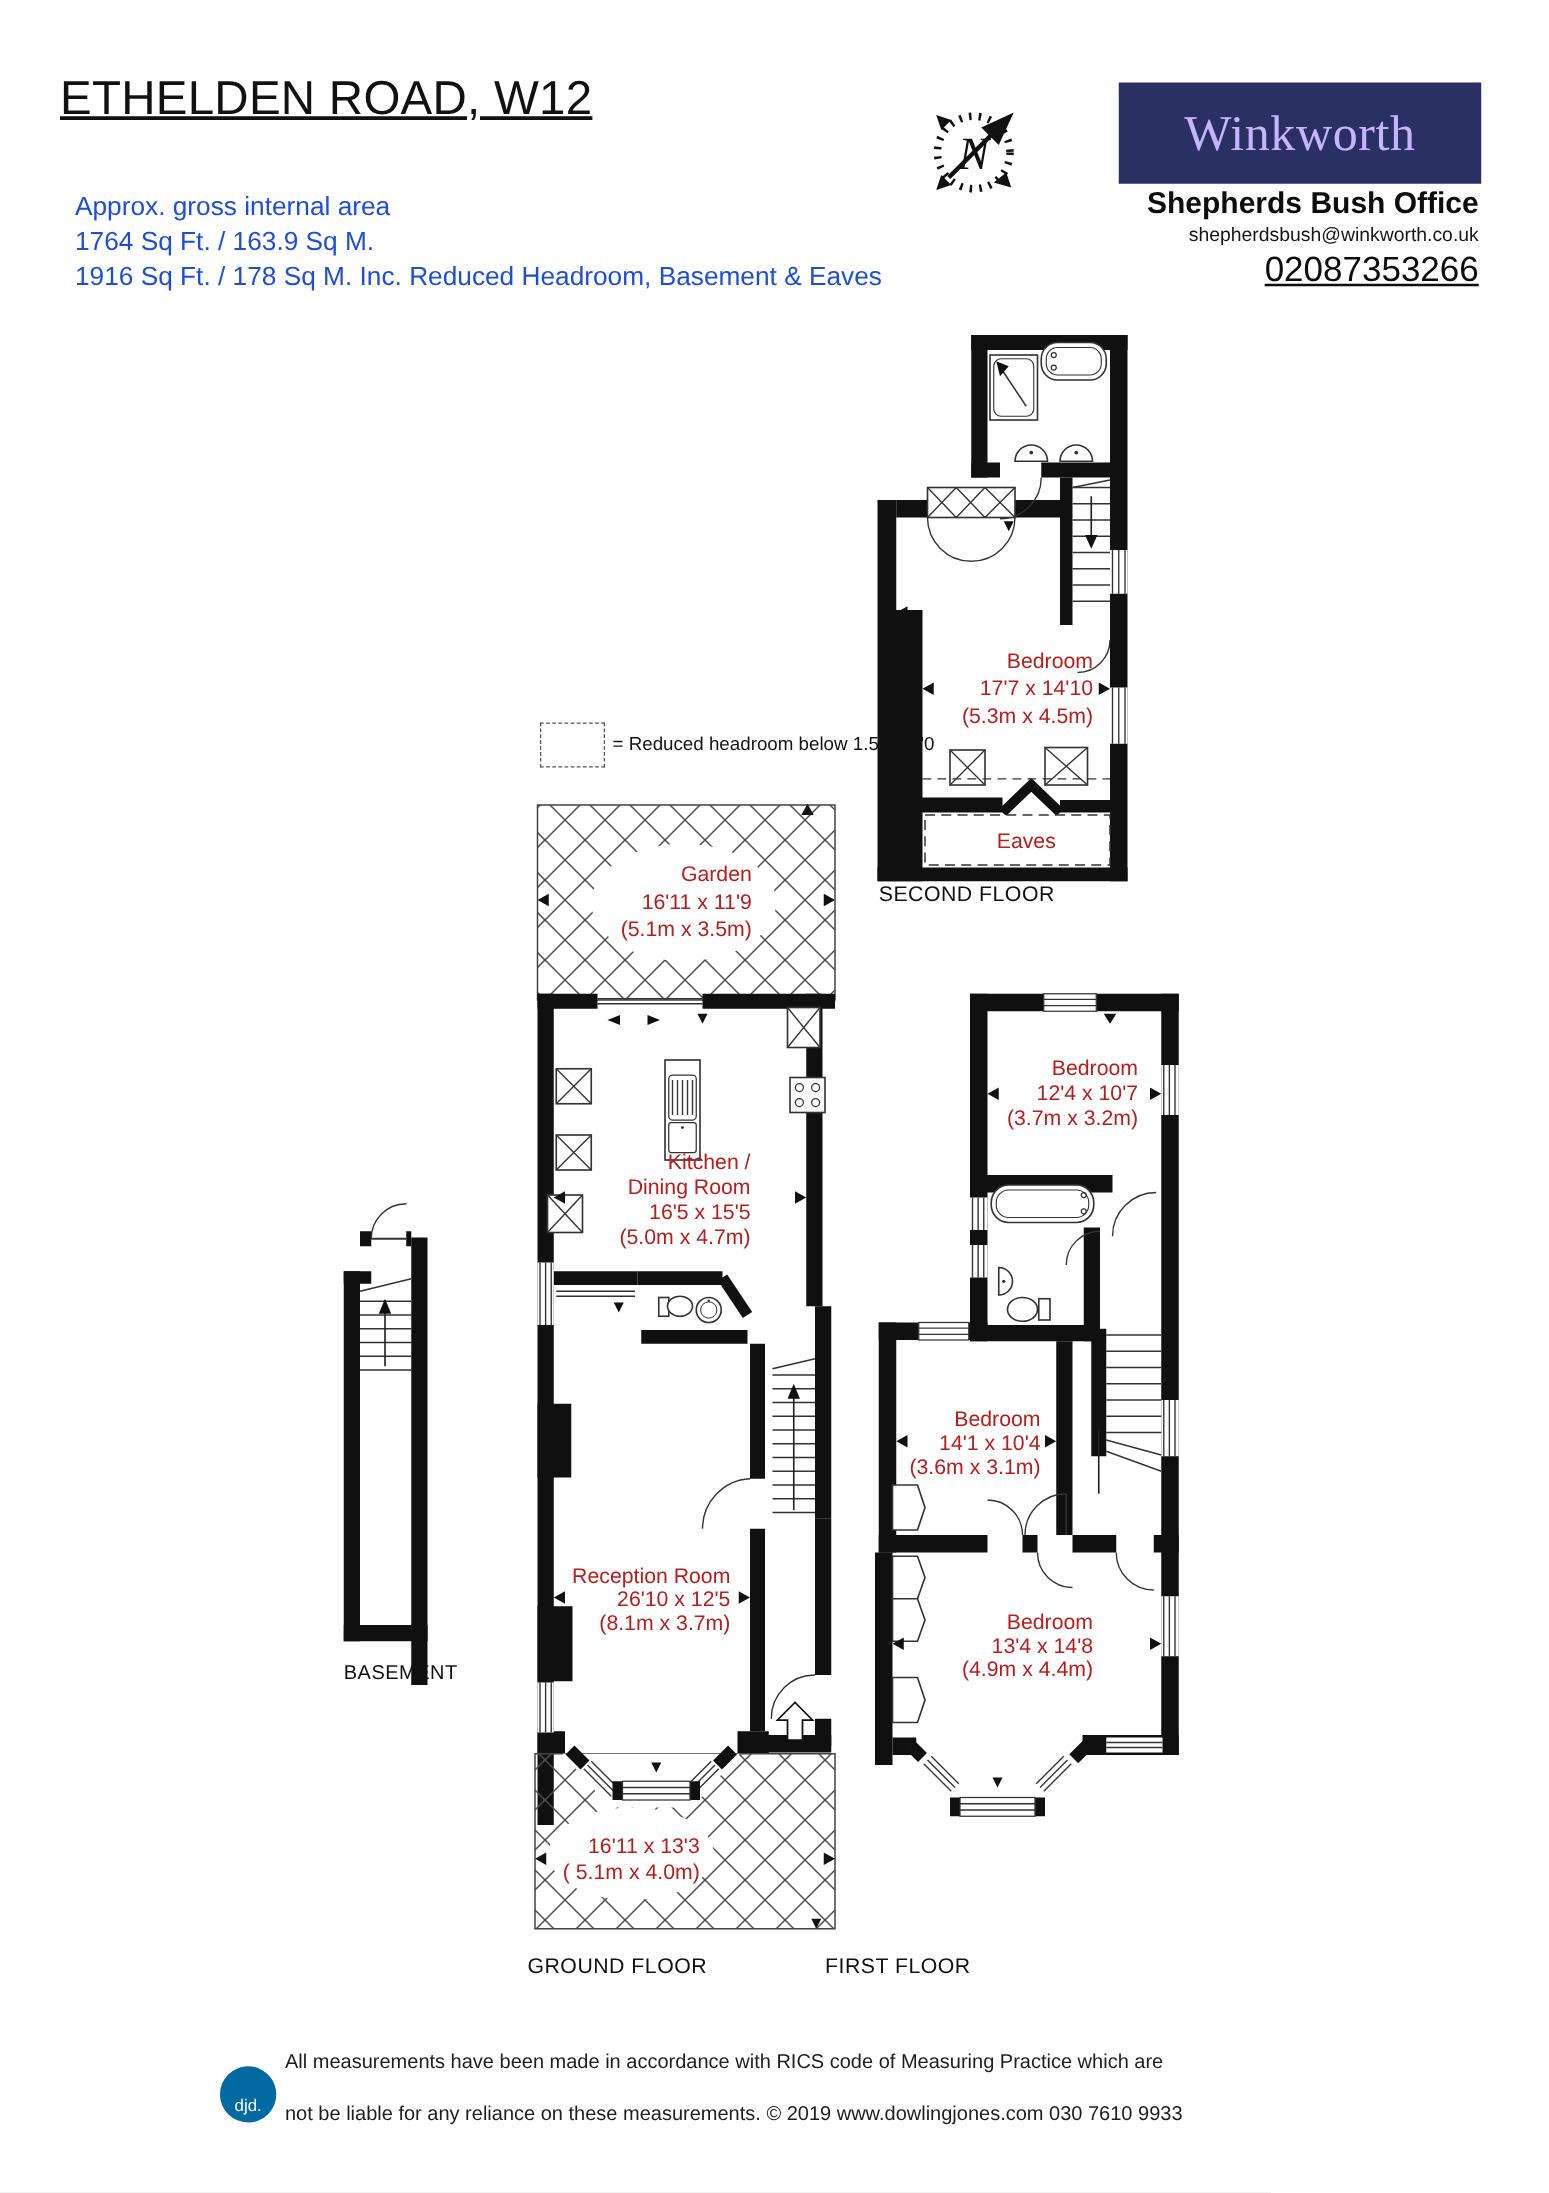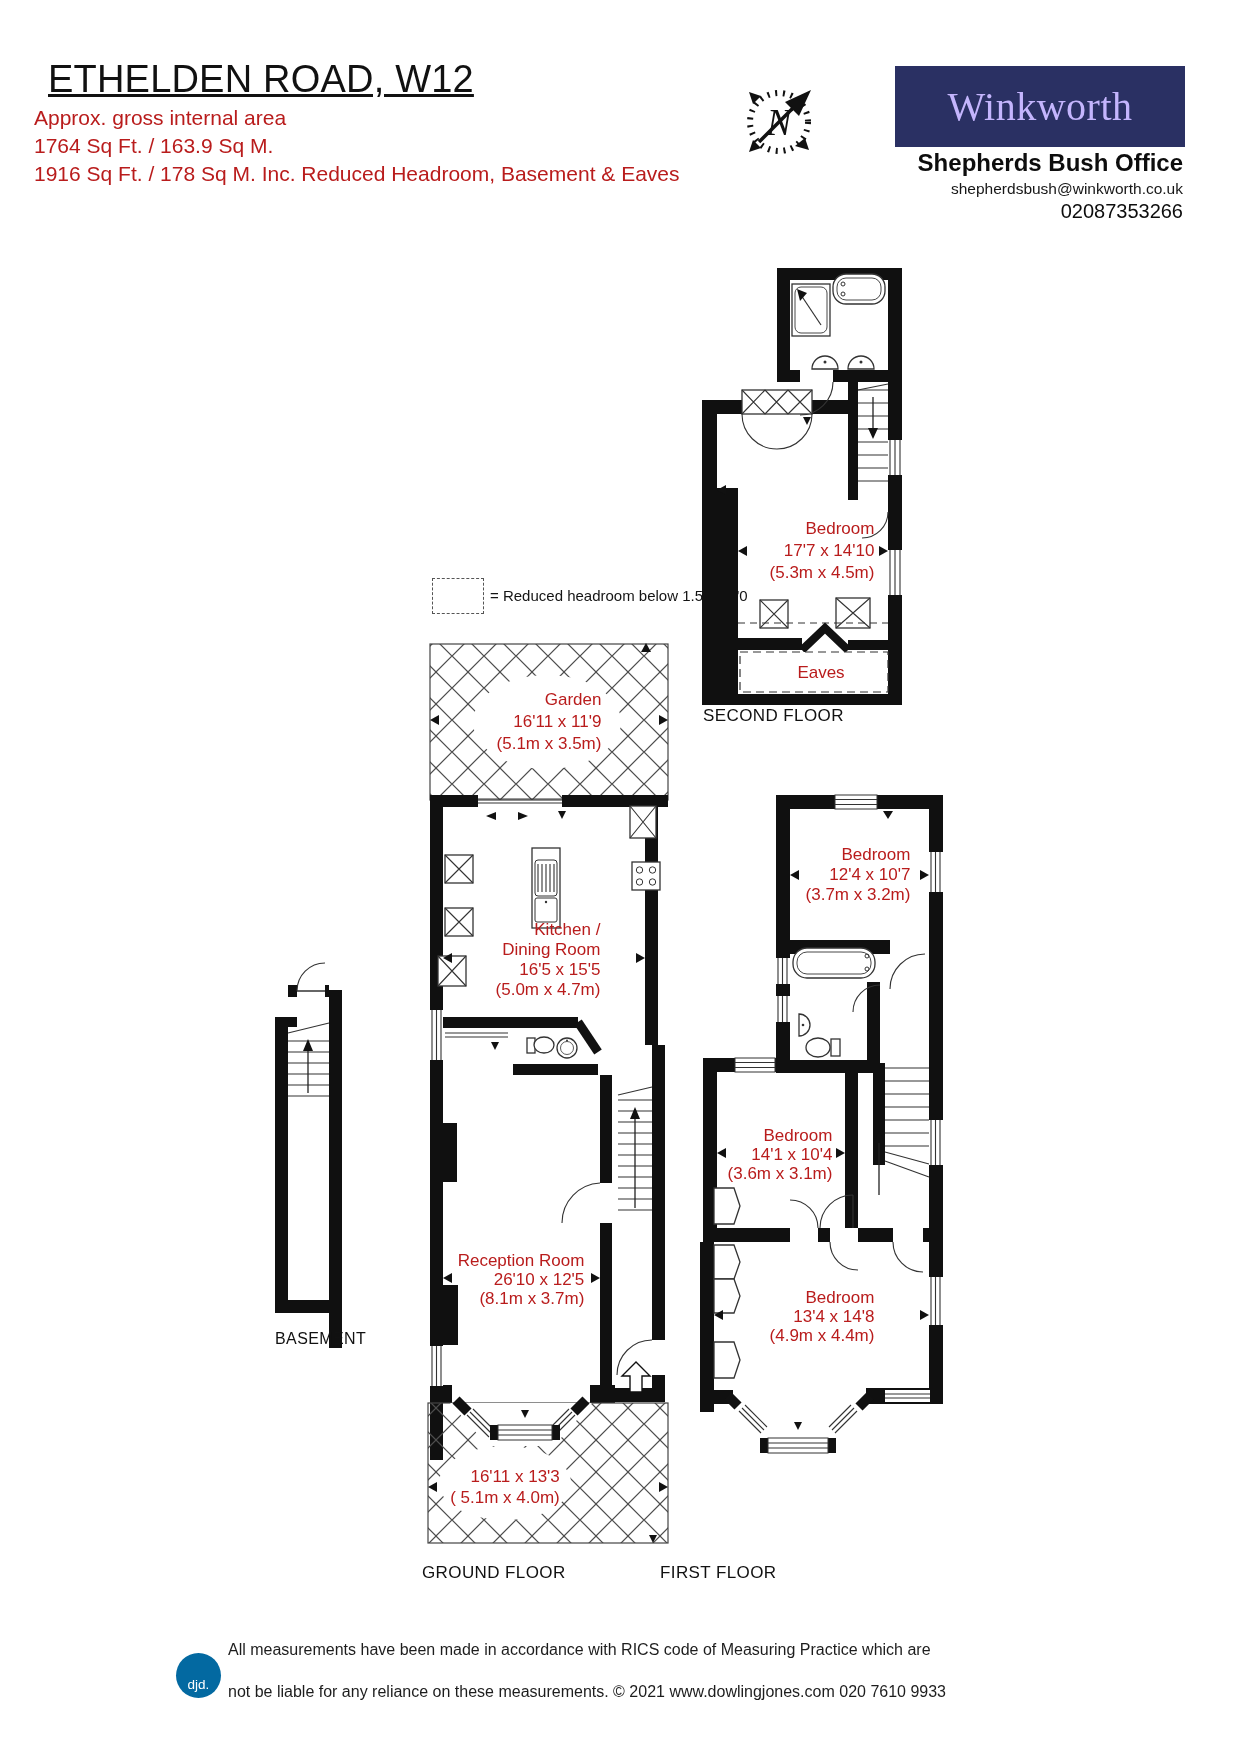--- a/index.html
+++ b/index.html
@@ -1,27 +1,27 @@
 <!DOCTYPE html>
 <html><head>
 <meta charset="utf-8">
 <style>
   html,body{margin:0;padding:0;background:#e8e8e8;font-family:"Liberation Sans",sans-serif;}
   .page{position:relative;width:1239px;height:1754px;background:#fff;overflow:hidden;color:#111;margin:0 auto;}
   .plan{position:absolute;}
   
   .title{position:absolute;left:48px;top:58px;font-size:38px;letter-spacing:.2px;color:#111;text-decoration:underline;}
-  .sub{position:absolute;left:34px;font-size:21px;color:#b91c1c;}
+  .sub{position:absolute;left:60px;font-size:21px;color:#1d4ed8;margin-top:48px;}
   .wk-box{position:absolute;left:895px;top:66px;width:290px;height:81px;background:#2a3063;color:#c4b5fd;
           display:flex;align-items:center;justify-content:center;
           font-family:"Liberation Serif",serif;font-size:40px;letter-spacing:.5px;}
   .agency{position:absolute;right:56px;top:149px;text-align:right;}
   .agency .office{font-size:24px;font-weight:bold;color:#0d0d0d;}
   .agency .email{font-size:15.5px;margin-top:3px;color:#161616;}
-  .agency .phone{font-size:20px;margin-top:2px;color:#0d0d0d;}
+  .agency .phone{font-size:28px;margin-top:2px;color:#0d0d0d;text-decoration:underline;}
   
   .dash-box{position:absolute;left:432px;top:578px;width:50px;height:34px;border:1.6px dashed #555;background:#fff;}
   .legend-text{position:absolute;left:490px;top:587px;font-size:15px;color:#141414;}
   
   .lbl{position:absolute;transform:translateX(-50%);text-align:right;font-size:17px;line-height:21px;color:#b91c1c;white-space:nowrap;}
   .lh20{line-height:20px;} .lh18{line-height:19px;} .lh22{line-height:22px;}
   .flabel{position:absolute;font-size:17px;letter-spacing:.4px;color:#111;white-space:nowrap;}
   
   .djd{position:absolute;left:176px;top:1653px;width:45px;height:45px;border-radius:50%;background:#0369a1;color:#fff;
        font-size:13.5px;display:flex;align-items:flex-end;justify-content:center;padding-bottom:6px;box-sizing:border-box;}
@@ -424,15 +424,15 @@
 
   <div class="flabel" style="left:703px;top:706px">SECOND FLOOR</div>
   <div class="flabel" style="left:422px;top:1563px">GROUND FLOOR</div>
   <div class="flabel" style="left:660px;top:1563px">FIRST FLOOR</div>
   <div class="flabel" style="left:275px;top:1330px;font-size:16px">BASEMENT</div>
 
   <div class="djd">
     <span>djd.</span>
   </div>
   <div class="disc" style="top:1641px">All measurements have been made in accordance with RICS code of Measuring Practice which are</div>
-  <div class="disc" style="top:1683px">not be liable for any reliance on these measurements. © 2021 www.dowlingjones.com 020 7610 9933</div>
+  <div class="disc" style="top:1683px">not be liable for any reliance on these measurements. © 2019 www.dowlingjones.com 030 7610 9933</div>
 
 </div>
 
 </body></html>

